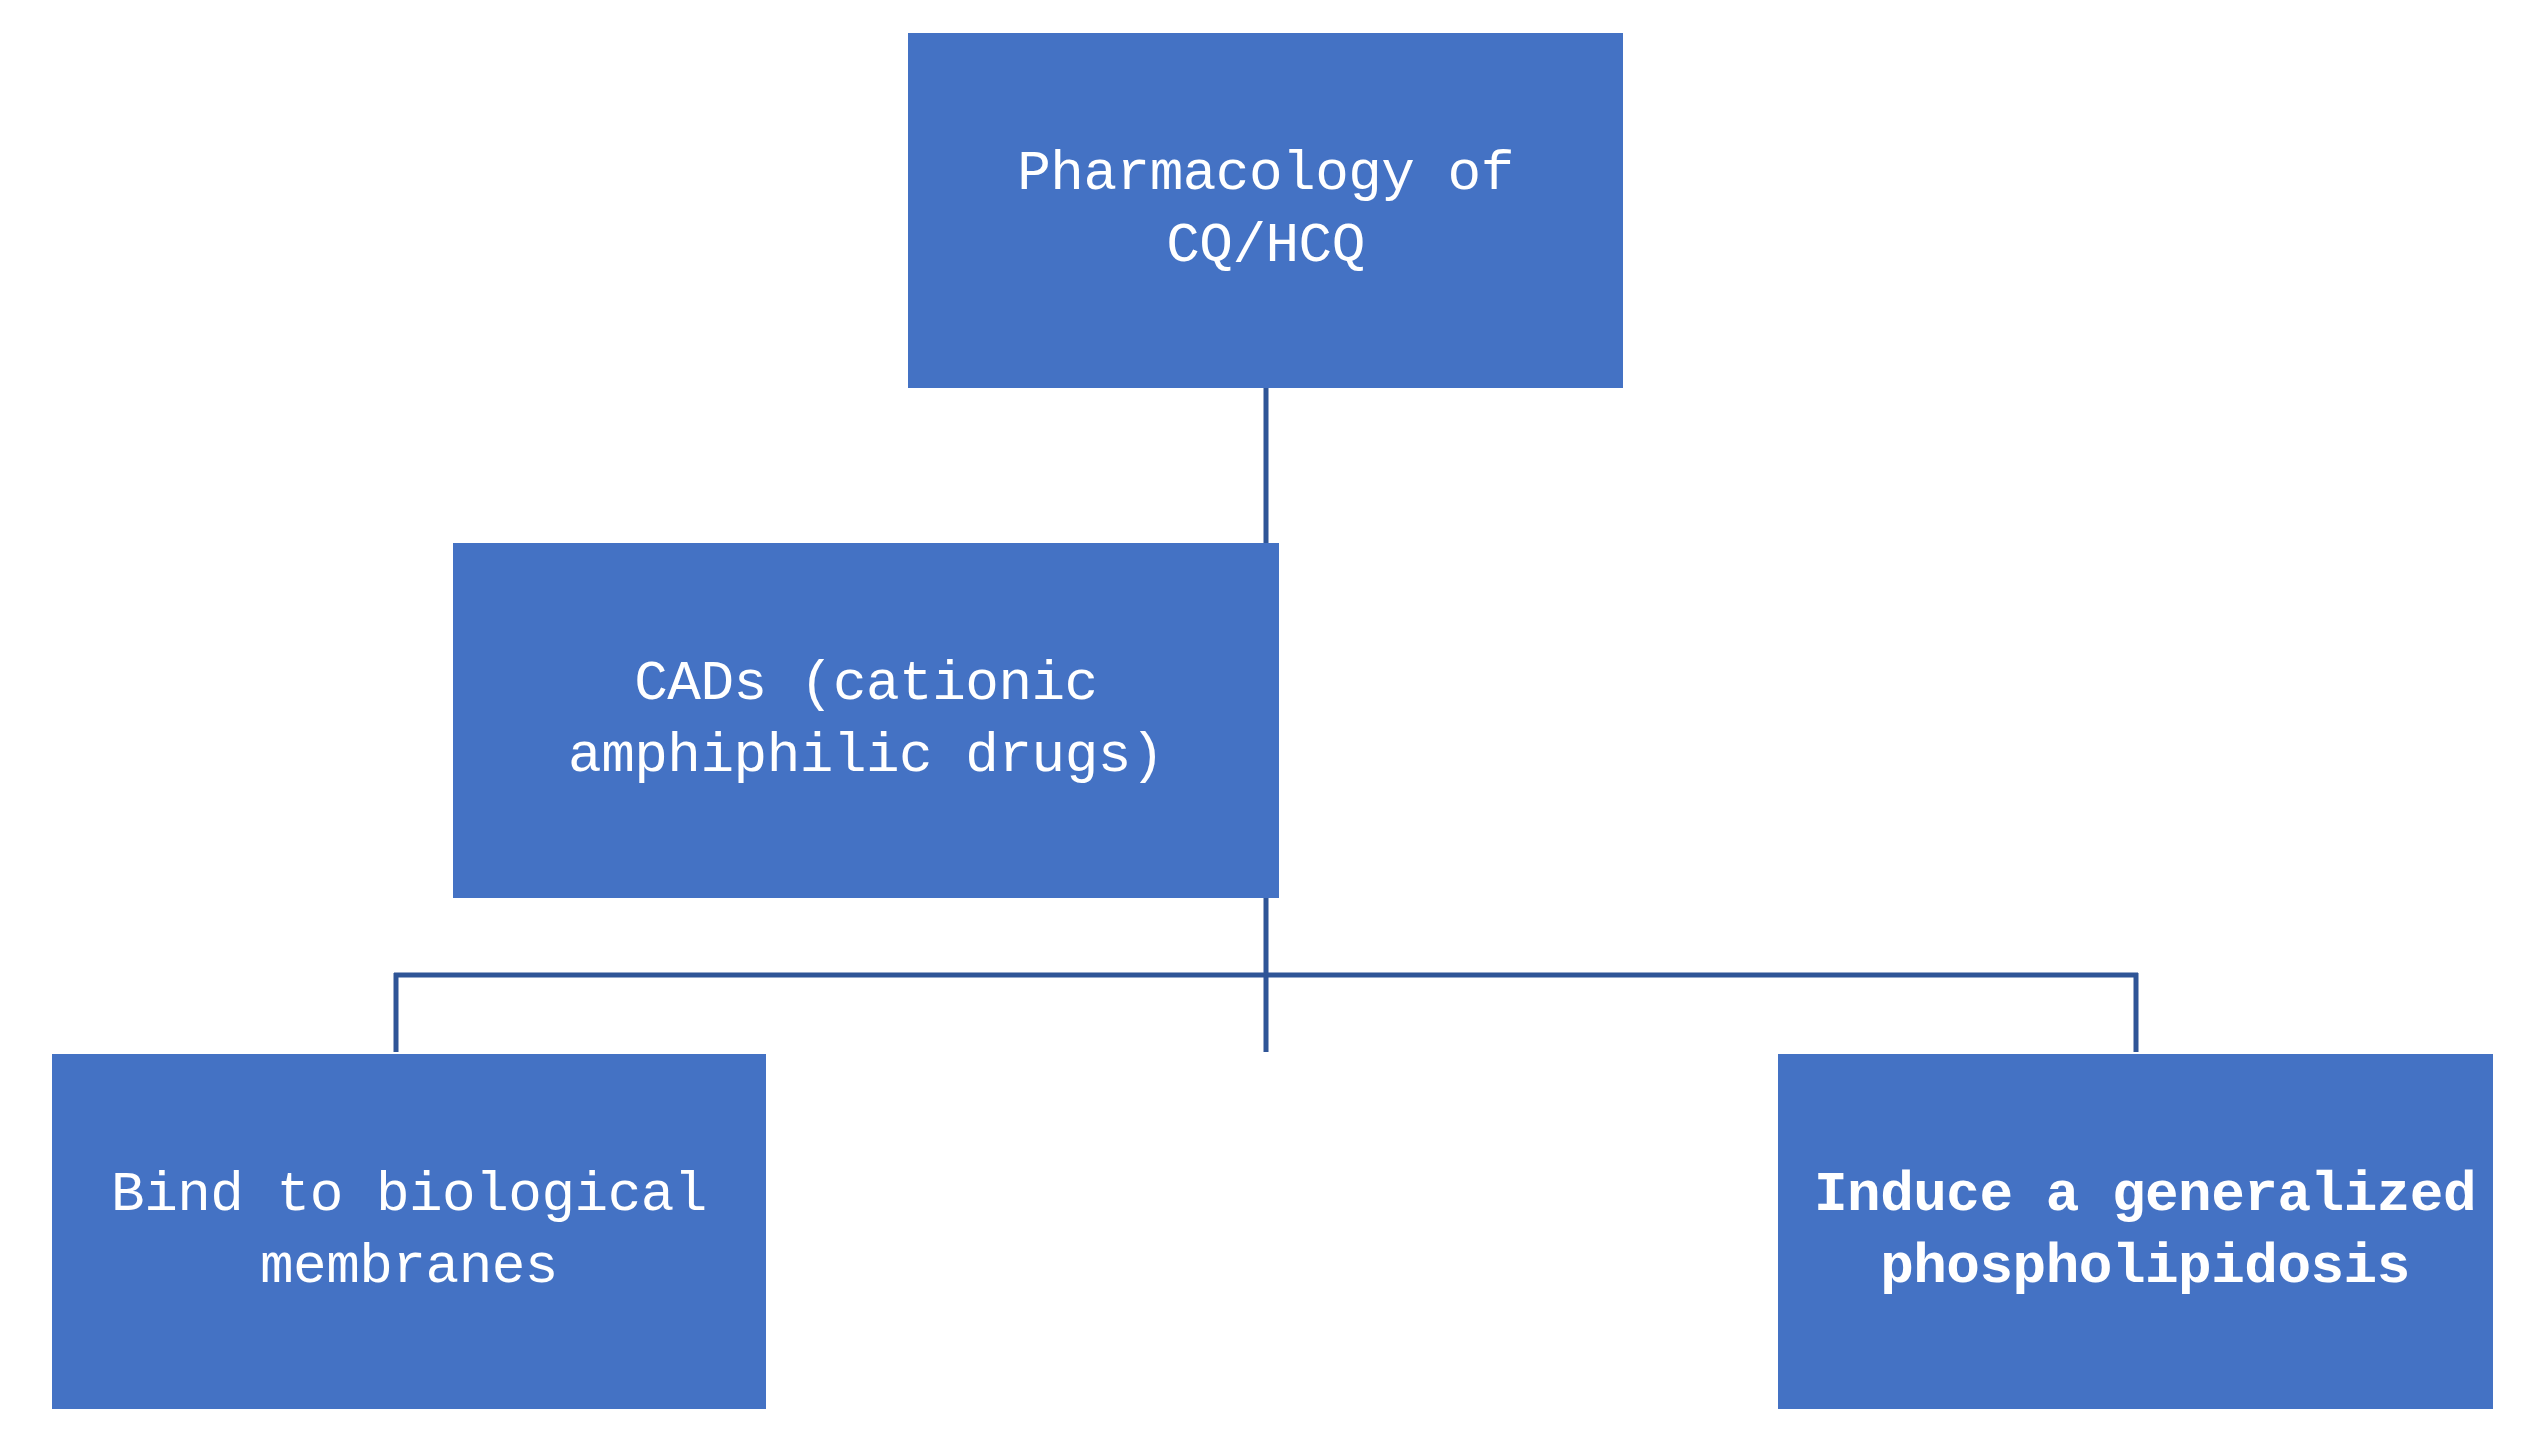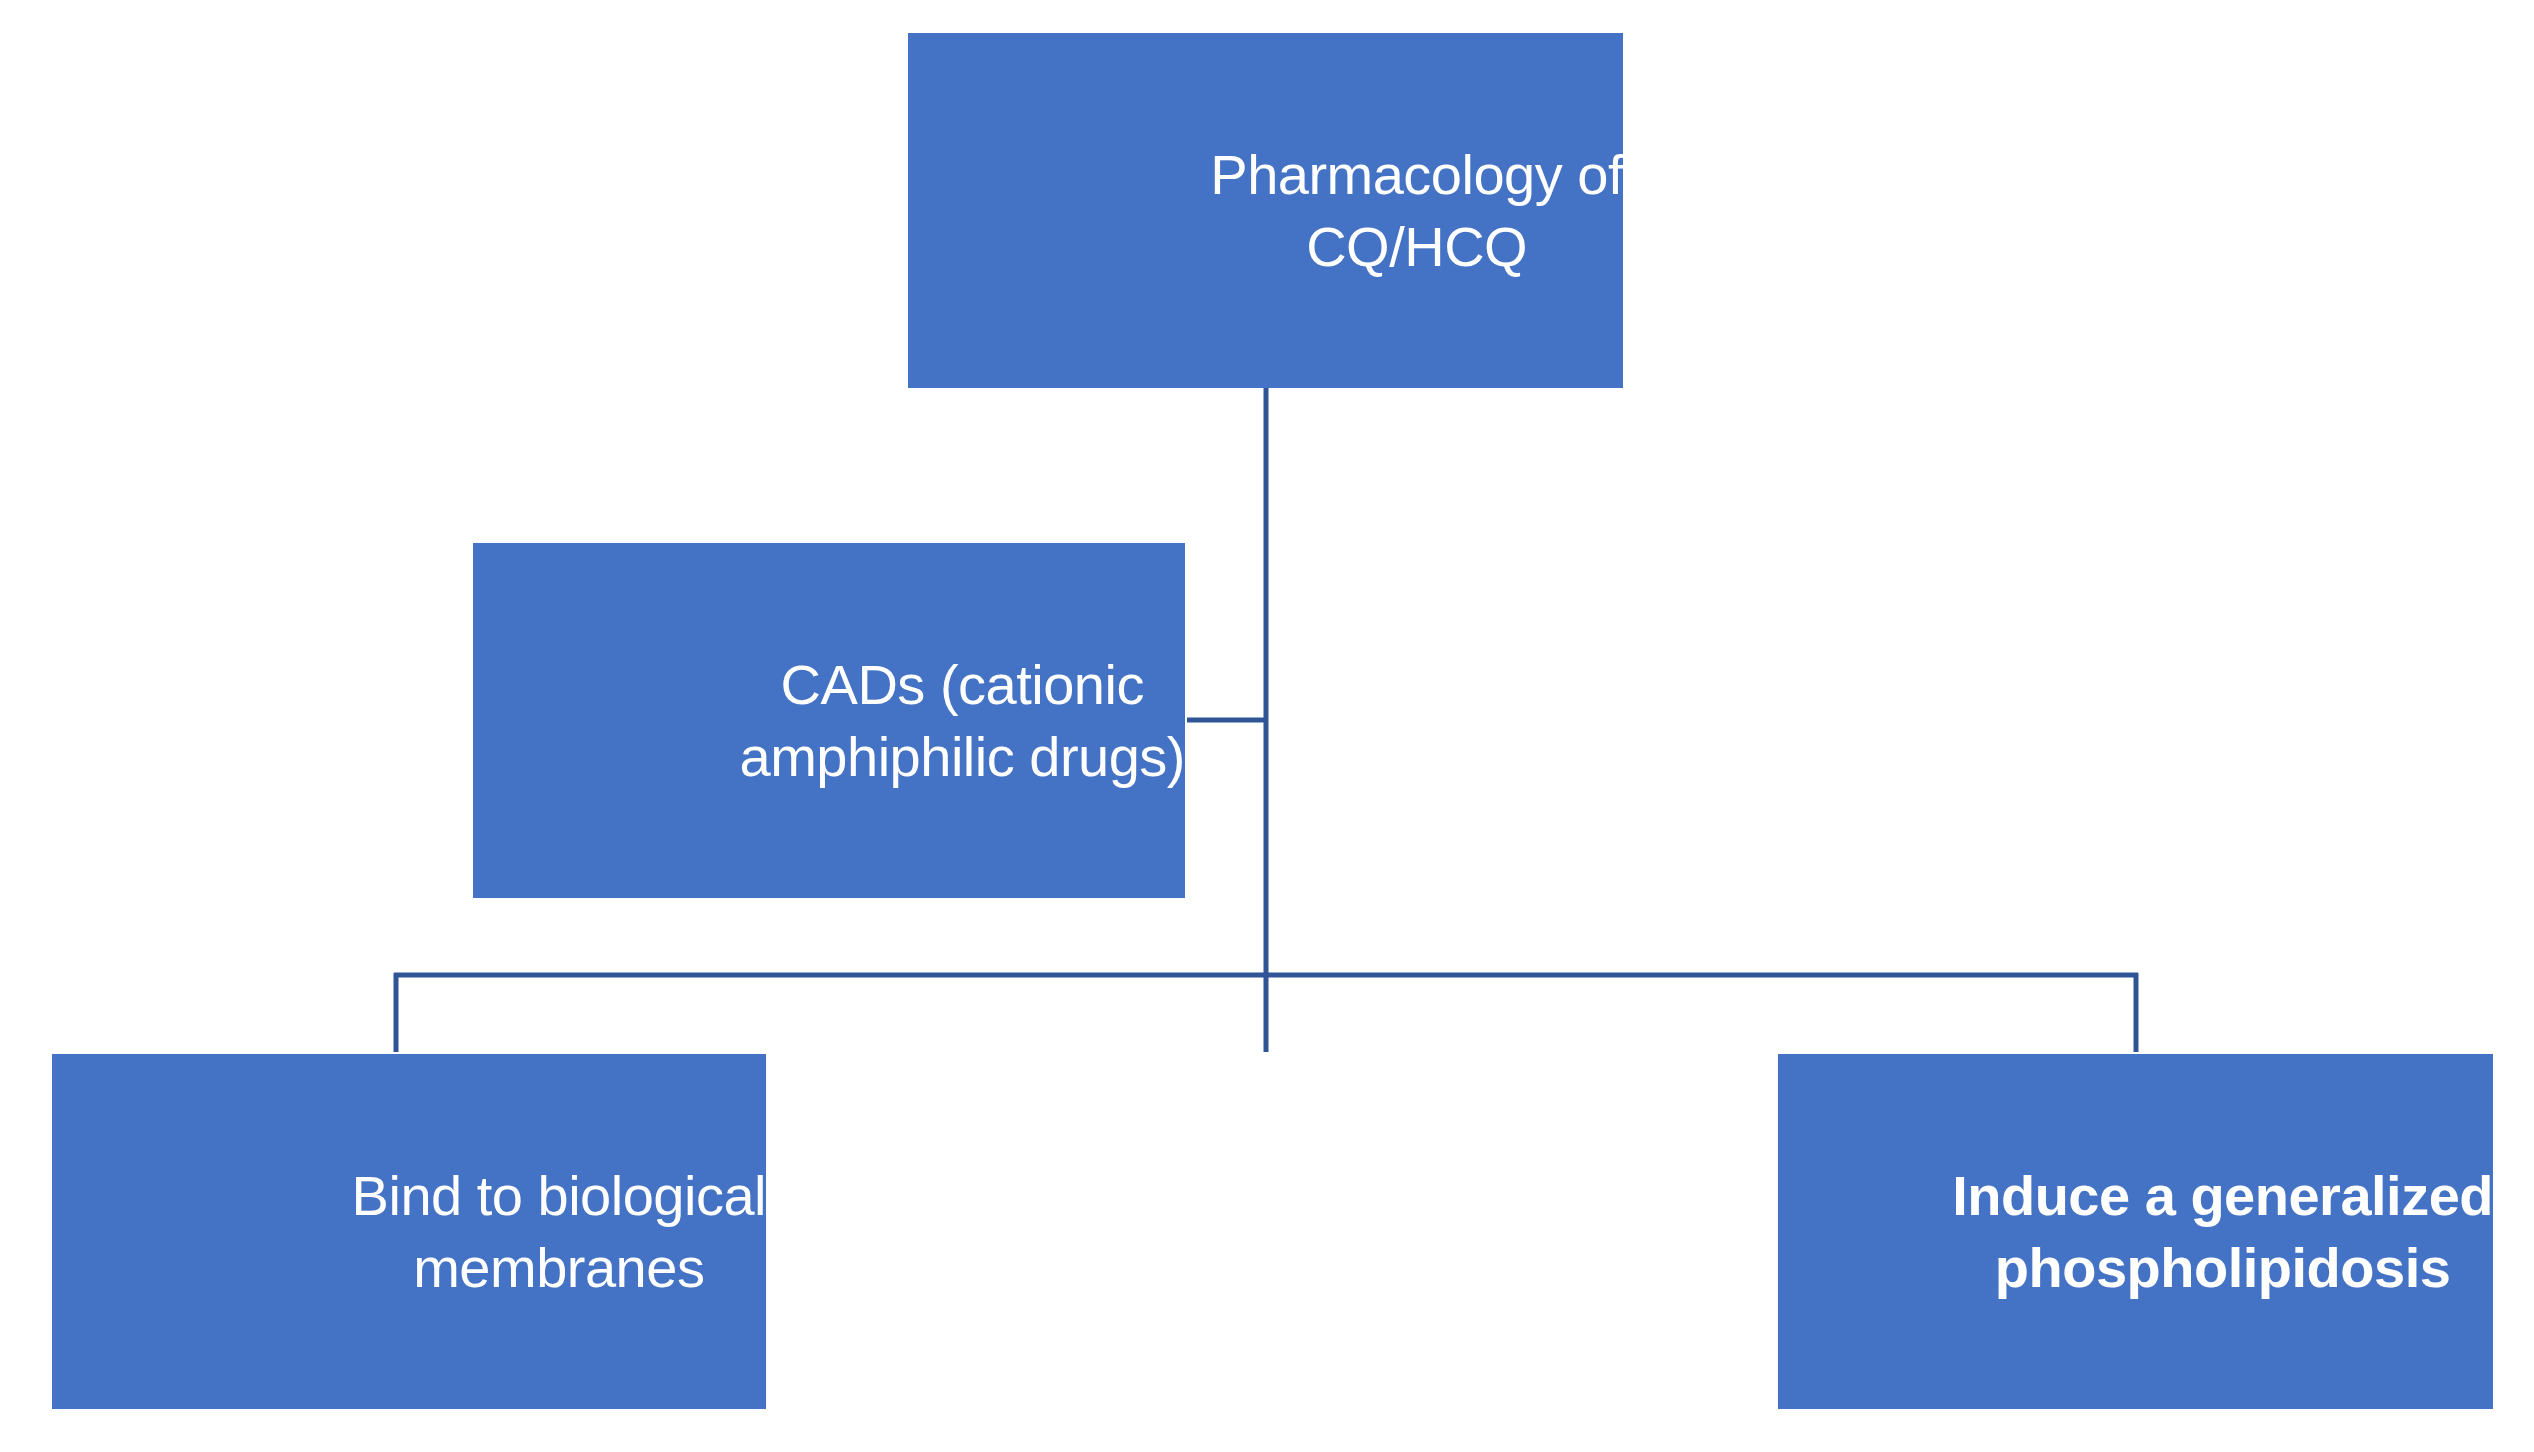--- a/index.html
+++ b/index.html
@@ -31,31 +31,32 @@
     stroke: var(--line-color);
     stroke-width: 5;
   }
 
   .node {
     position: absolute;
     background: var(--box-fill);
     color: var(--text-color);
     display: flex;
     align-items: center;
-    justify-content: flex-end;
+    justify-content: center;
     text-align: center;
     font-size: 56px;
     line-height: 1.28;
     letter-spacing: -0.5px;
+    font-family: Liberation Mono, monospace;
   }
   .node .label { white-space: pre; }
   .node.bold { font-weight: 700; }
 
   #node-root       { left: 908px;  top: 33px;   width: 715px; height: 355px; }
-  #node-cads       { left: 473px;  top: 543px;  width: 712px; height: 355px; }
+  #node-cads       { left: 453px;  top: 543px;  width: 826px; height: 355px; }
   #node-bind       { left: 52px;   top: 1054px; width: 714px; height: 355px; }
   #node-accumulate { left: 908px;  top: 1054px; width: 714px; height: 355px; }
   #node-induce     { left: 1778px; top: 1054px; width: 715px; height: 355px; padding-left: 19px; }
 </style>
 </head>
 <body>
 
 <div class="canvas">
 
   <svg class="connectors" viewBox="0 0 2534 1452" xmlns="http://www.w3.org/2000/svg">

